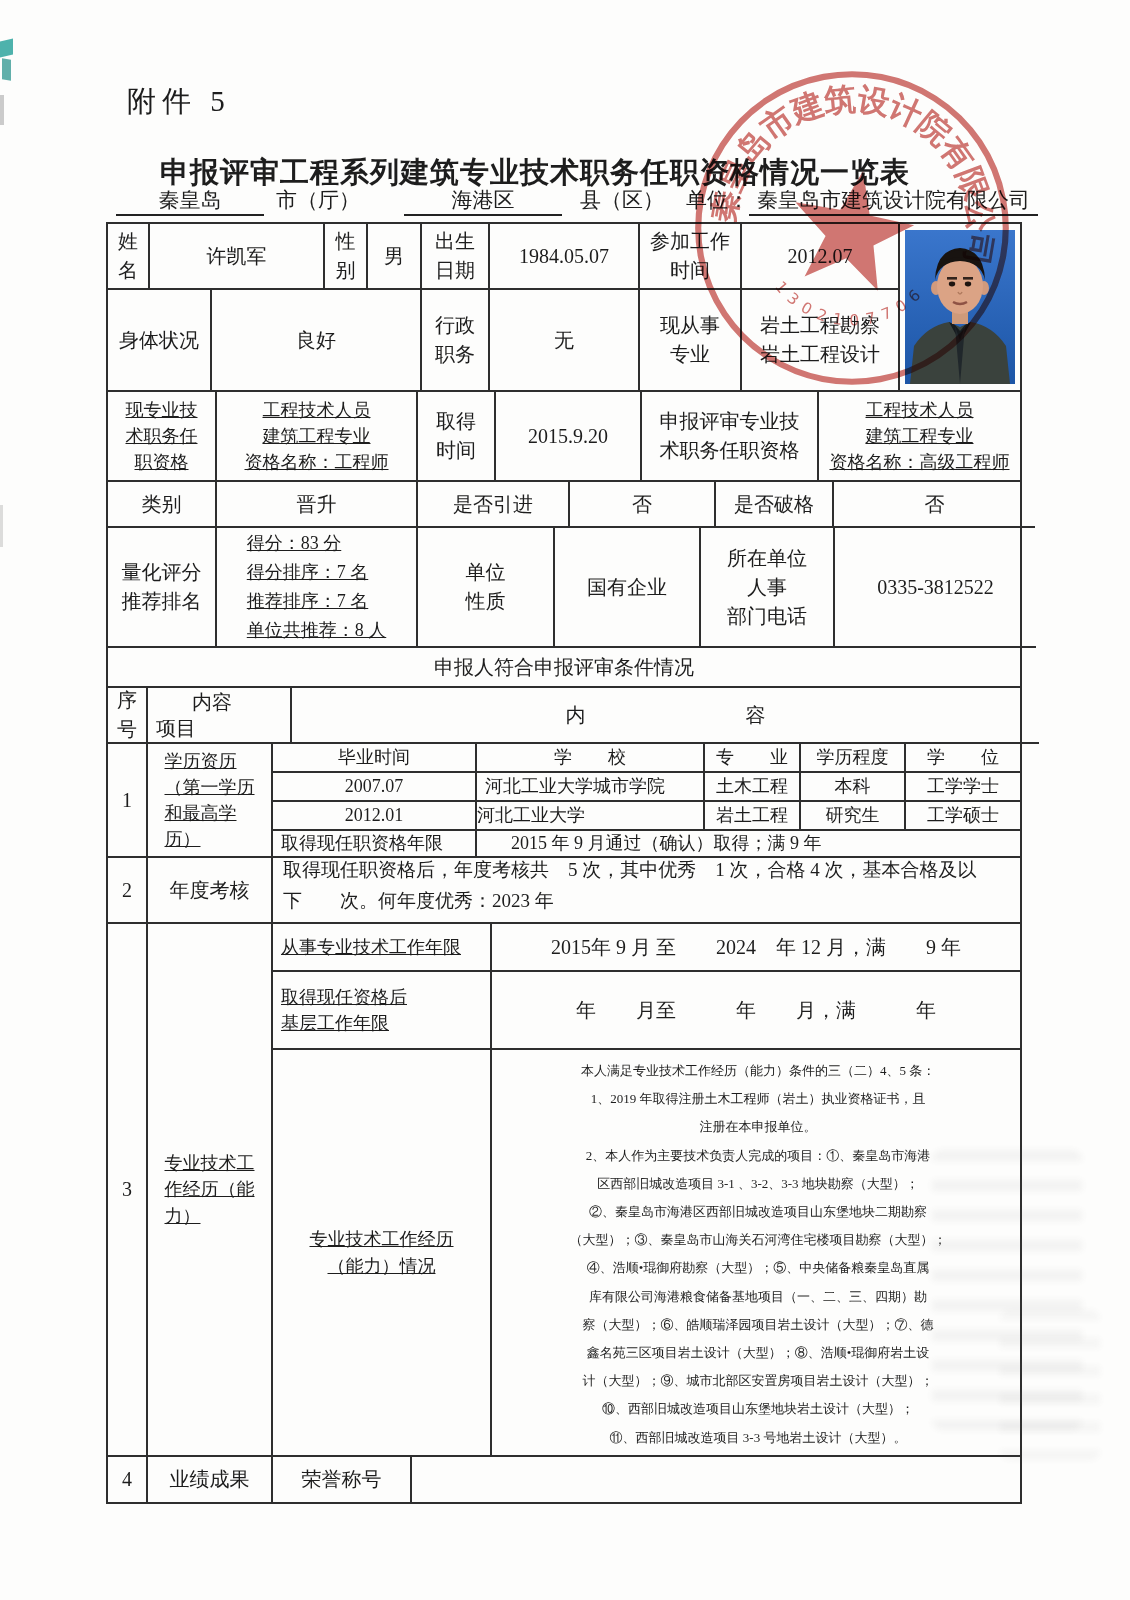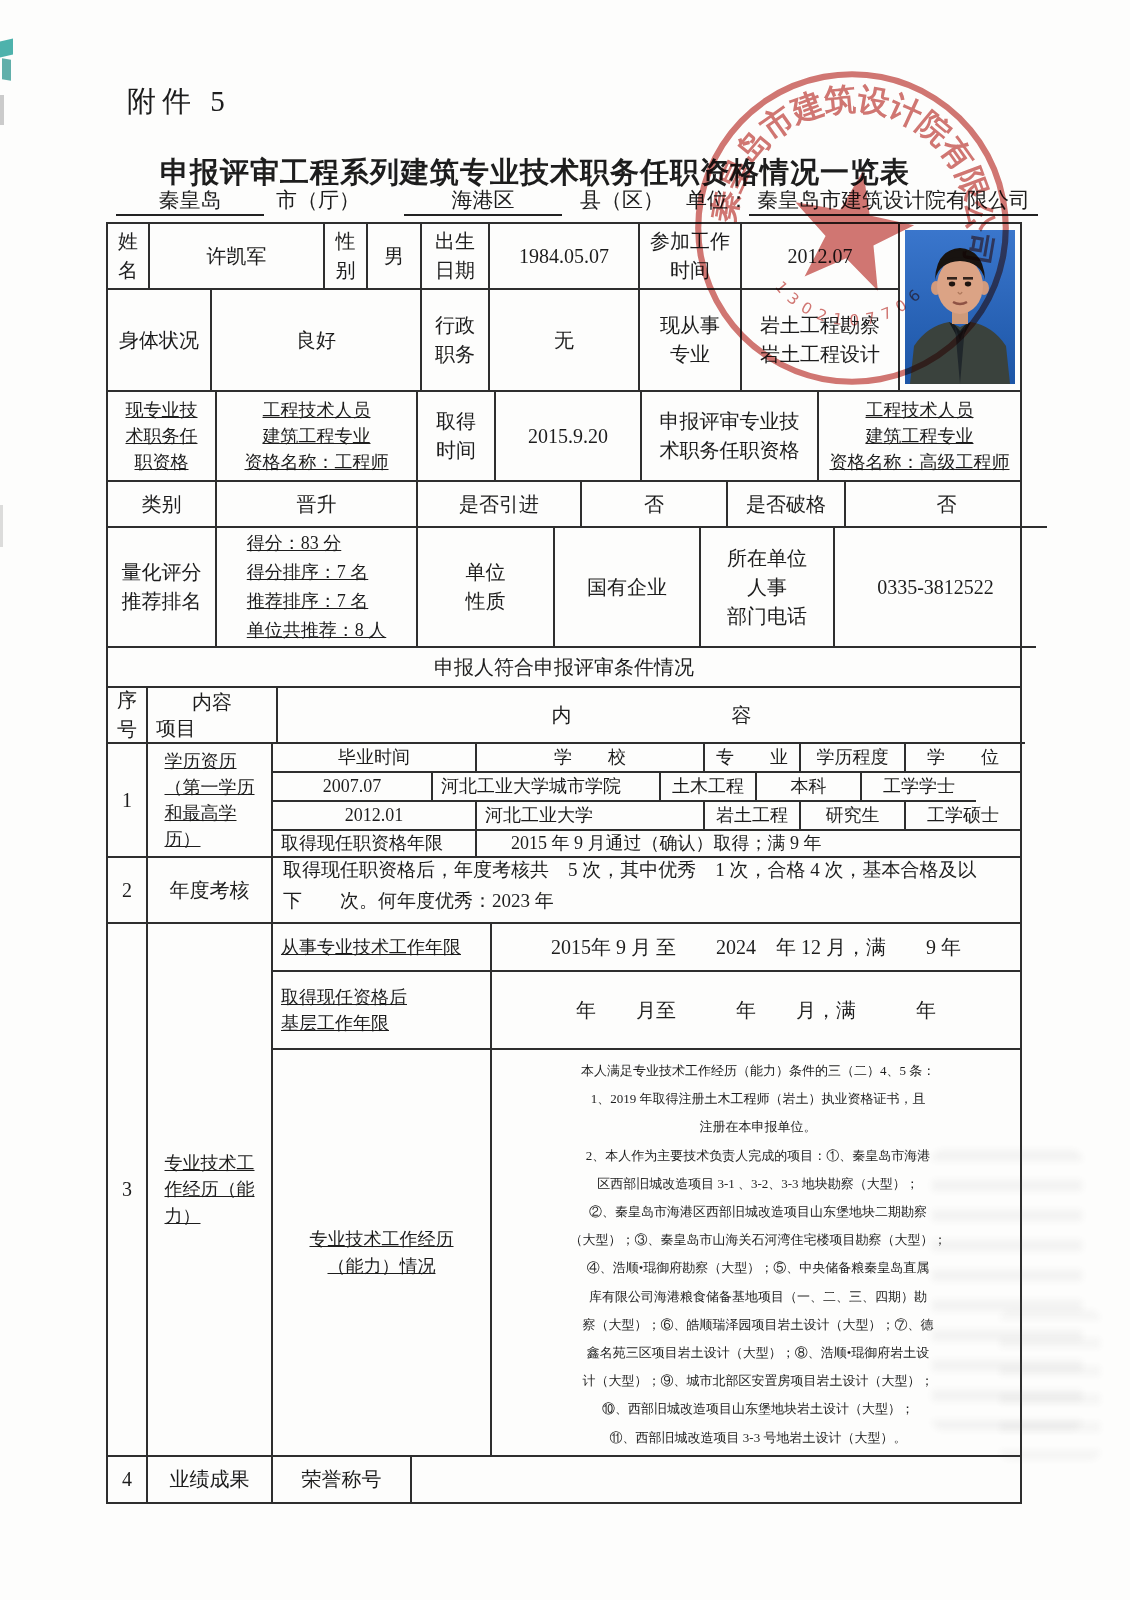--- a/index.html
+++ b/index.html
@@ -173,21 +173,21 @@
       <div class="c" style="width:177px">申报评审专业技
 术职务任职资格</div>
       <div class="c nr small" style="width:201px">工程技术人员
 建筑工程专业
 资格名称：高级工程师</div>
     </div>
 
     <div class="row" style="height:46px">
       <div class="c" style="width:109px">类别</div>
       <div class="c" style="width:201px">晋升</div>
-      <div class="c" style="width:164px">是否引进</div>
+      <div class="c" style="width:152px">是否引进</div>
       <div class="c" style="width:146px">否</div>
       <div class="c" style="width:118px">是否破格</div>
       <div class="c nr" style="width:201px">否</div>
     </div>
 
     <div class="row" style="height:120px">
       <div class="c" style="width:109px">量化评分
 推荐排名</div>
       <div class="c small" style="width:201px">
         <div class="fitl" style="line-height:29px">得分：83 分
@@ -204,21 +204,21 @@
       <div class="c nr" style="width:201px">0335-3812522</div>
     </div>
 
     <div class="row" style="height:40px">
       <div class="c nr" style="width:912px">申报人符合申报评审条件情况</div>
     </div>
 
     <div class="row" style="height:56px">
       <div class="c" style="width:40px">序
 号</div>
-      <div class="c" style="width:130px;line-height:26px">
+      <div class="c" style="width:144px;line-height:26px">
         <div style="width:100%;text-align:left;text-indent:36px;padding-left:8px">内容
 项目</div>
       </div>
       <div class="c nr" style="width:747px">内　　　　　　　　容</div>
     </div>
 
     <div class="row">
       <div class="c" style="width:40px">1</div>
       <div class="c small" style="width:125px">
         <div class="fitl">学历资历
@@ -228,29 +228,29 @@
       </div>
       <div style="width:747px">
         <div class="row edu" style="height:29px">
           <div class="c" style="width:204px">毕业时间</div>
           <div class="c" style="width:228px">学　　校</div>
           <div class="c" style="width:96px">专　　业</div>
           <div class="c" style="width:105px">学历程度</div>
           <div class="c nr" style="width:114px">学　　位</div>
         </div>
         <div class="row edu" style="height:29px">
-          <div class="c" style="width:160px">2007.07</div>
+          <div class="c" style="width:204px">2007.07</div>
           <div class="c lf" style="width:228px;padding-left:8px">河北工业大学城市学院</div>
           <div class="c" style="width:96px">土木工程</div>
           <div class="c" style="width:105px">本科</div>
           <div class="c nr" style="width:114px">工学学士</div>
         </div>
         <div class="row edu" style="height:29px">
           <div class="c" style="width:204px">2012.01</div>
-          <div class="c lf" style="width:228px;padding-left:8px">河北工业大学</div>
+          <div class="c lf" style="width:228px;padding-left:0">河北工业大学</div>
           <div class="c" style="width:96px">岩土工程</div>
           <div class="c" style="width:105px">研究生</div>
           <div class="c nr" style="width:114px">工学硕士</div>
         </div>
         <div class="row edu" style="height:27px">
           <div class="c lf" style="width:204px;padding-left:8px">取得现任职资格年限</div>
           <div class="c nr lf" style="width:543px;padding-left:34px">2015 年 9 月通过（确认）取得；满 9 年</div>
         </div>
       </div>
     </div>

